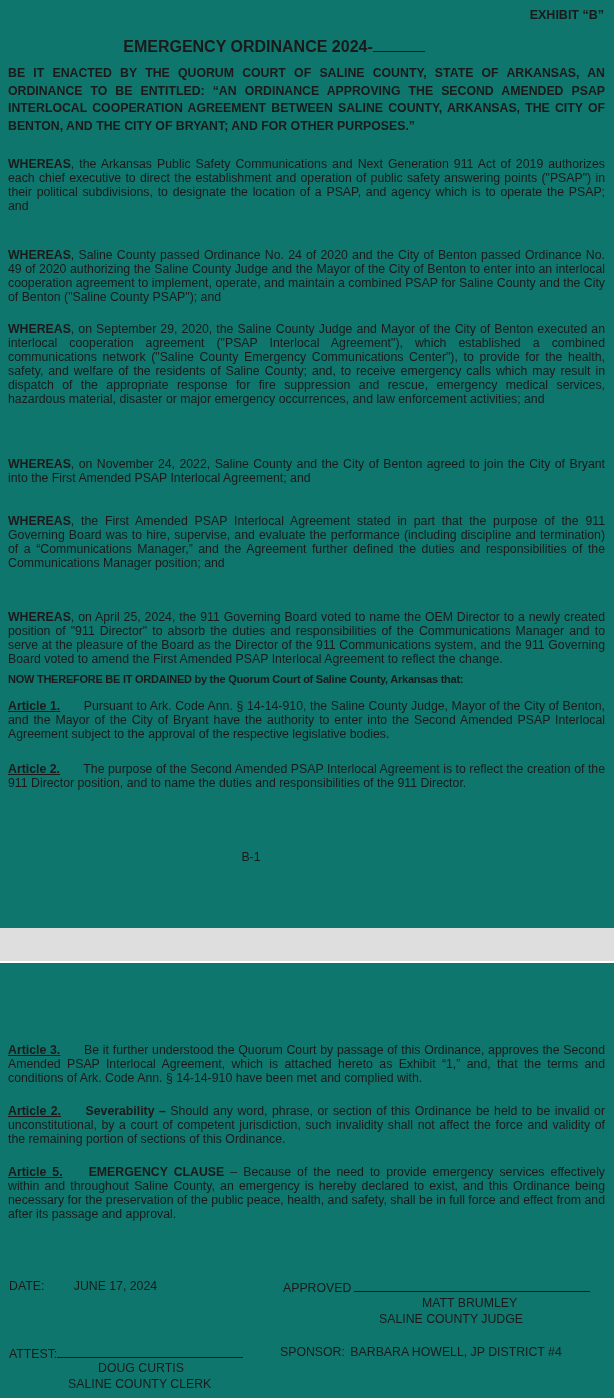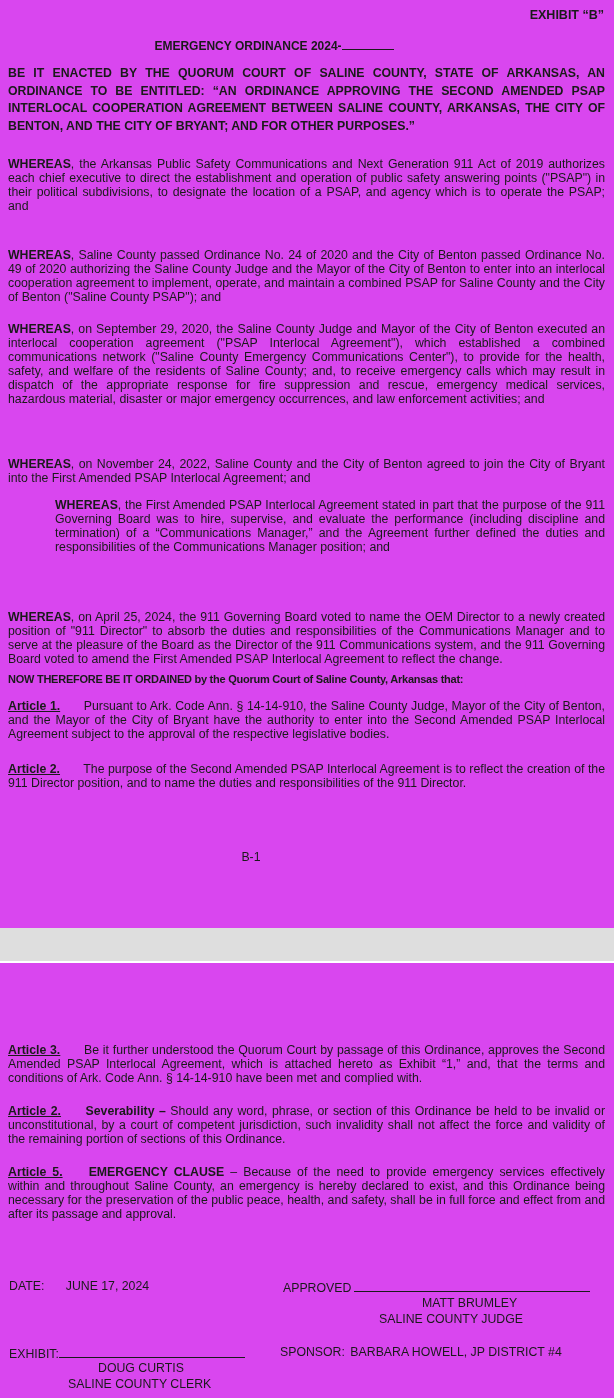--- a/index.html
+++ b/index.html
@@ -9,21 +9,21 @@
     background: #ffffff;
     font-family: "Liberation Sans", sans-serif;
     color: #1a1a1a;
     overflow: hidden;
     position: relative;
   }
   .page {
     position: absolute;
     left: 0;
     width: 614px;
-    background: #d946ef;
+    background: #0f766e;
     box-sizing: border-box;
     padding: 0 8px 0 8px;
   }
   #page1 { top: 0; height: 928px; }
   #page2 { top: 963px; height: 435px; }
   .page-gap {
     position: absolute;
     left: 0;
     top: 928px;
     width: 614px;
@@ -37,21 +37,21 @@
     font-weight: bold;
     font-size: 12.5px;
   }
   .ord-title {
     position: absolute;
     left: 0;
     width: 548px;
     top: 38px;
     text-align: center;
     font-weight: bold;
-    font-size: 12px;
+    font-size: 16px;
   }
   .ord-title .blank {
     display: inline-block;
     width: 52px;
     border-bottom: 1.2px solid #1a1a1a;
     height: 11px;
     vertical-align: baseline;
   }
   .enacted {
     position: absolute;
@@ -129,21 +129,21 @@
   </div>
 
   <div class="para" style="top:322px;">
     <b>WHEREAS</b><span>, on September 29, 2020, the Saline County Judge and Mayor of the City of Benton executed an interlocal cooperation agreement ("PSAP Interlocal Agreement"), which established a combined communications network ("Saline County Emergency Communications Center"), to provide for the health, safety, and welfare of the residents of Saline County; and, to receive emergency calls which may result in dispatch of the appropriate response for fire suppression and rescue, emergency medical services, hazardous material, disaster or major emergency occurrences, and law enforcement activities; and</span>
   </div>
 
   <div class="para" style="top:457px;">
     <b>WHEREAS</b><span>, on November 24, 2022, Saline County and the City of Benton agreed to join the City of Bryant into the First Amended PSAP Interlocal Agreement; and</span>
   </div>
 
-  <div class="para" style="top:498px;margin-left:47px;">
+  <div class="para" style="top:514px;">
     <b>WHEREAS</b><span>, the First Amended PSAP Interlocal Agreement stated in part that the purpose of the 911 Governing Board was to hire, supervise, and evaluate the performance (including discipline and termination) of a “Communications Manager,” and the Agreement further defined the duties and responsibilities of the Communications Manager position; and</span>
   </div>
 
   <div class="para" style="top:610px;">
     <b>WHEREAS</b><span>, on April 25, 2024, the 911 Governing Board voted to name the OEM Director to a newly created position of "911 Director" to absorb the duties and responsibilities of the Communications Manager and to serve at the pleasure of the Board as the Director of the 911 Communications system, and the 911 Governing Board voted to amend the First Amended PSAP Interlocal Agreement to reflect the change.</span>
   </div>
 
   <div class="now-therefore">NOW THEREFORE BE IT ORDAINED by the Quorum Court of Saline County, Arkansas that:</div>
 
   <div class="para" style="top:699px;">
@@ -175,32 +175,32 @@
   </div>
 
   <div class="para" style="top:202px;">
     <span class="art-label">Article 5.</span>
     <b>EMERGENCY CLAUSE</b>
     <span>– Because of the need to provide emergency services effectively within and throughout Saline County, an emergency is hereby declared to exist, and this Ordinance being necessary for the preservation of the public peace, health, and safety, shall be in full force and effect from and after its passage and approval.</span>
   </div>
 
   <div class="sig-text" style="left:9px; top:316px;">
     <span>DATE:</span>
-    <span style="margin-left:18px;text-align:center;">JUNE 17, 2024</span>
+    <span style="margin-left:26px;text-align:center;">JUNE 17, 2024</span>
   </div>
 
   <div class="sig-text" style="left:283px; top:316px;">
     <span>APPROVED</span><span class="sig-line" style="width:236px; margin-left:3px;"></span>
   </div>
 
   <div class="sig-text" style="left:422px; top:333px;">MATT BRUMLEY</div>
   <div class="sig-text" style="left:379px; top:349px;">SALINE COUNTY JUDGE</div>
 
   <div class="sig-text" style="left:9px; top:382px;">
-    <span>EXHIBIT:</span><span class="sig-line" style="width:186px;"></span>
+    <span>ATTEST:</span><span class="sig-line" style="width:186px;"></span>
   </div>
 
   <div class="sig-text" style="left:280px; top:382px;">
     <span>SPONSOR:</span>
     <span style="margin-left:2px;margin-top:12px;">BARBARA HOWELL, JP DISTRICT #4</span>
   </div>
 
   <div class="sig-text" style="left:98px; top:398px;">DOUG CURTIS</div>
   <div class="sig-text" style="left:68px; top:414px;">SALINE COUNTY CLERK</div>
 </div>

